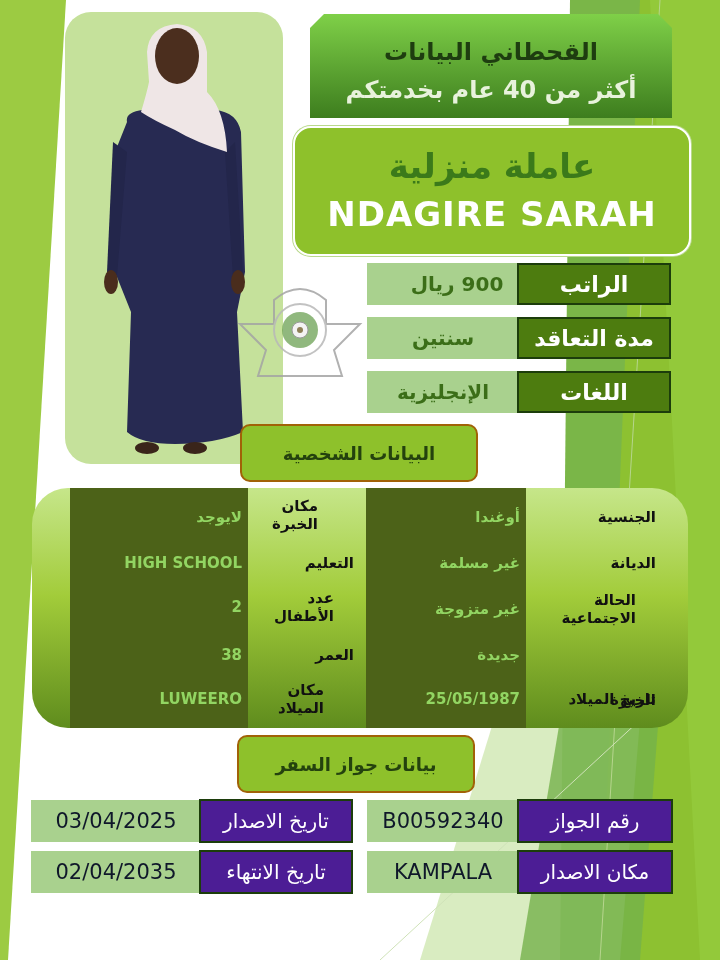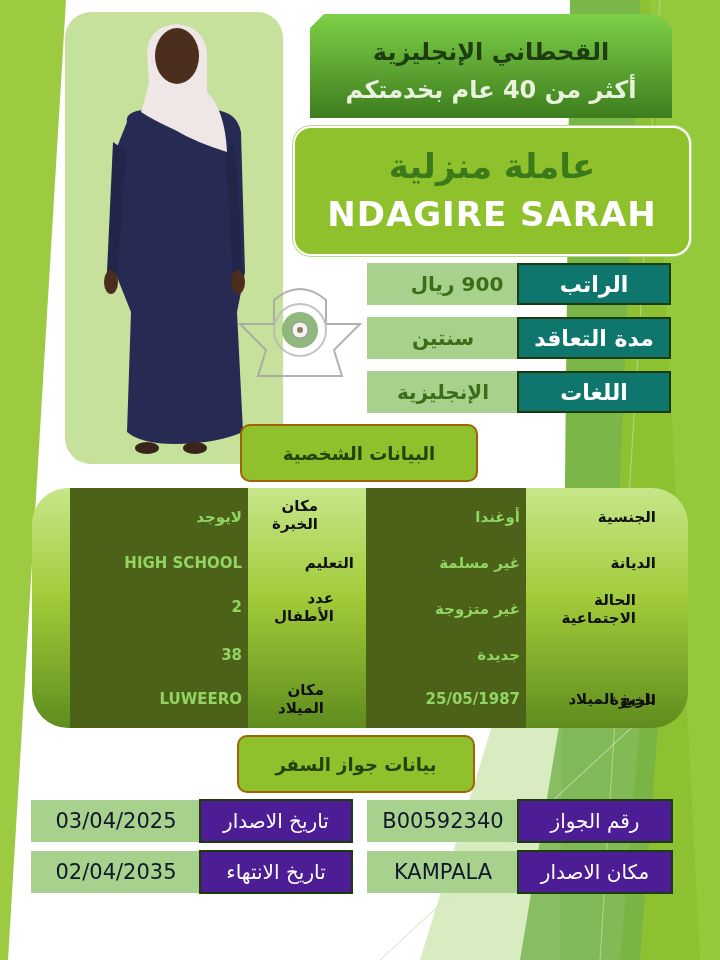--- a/index.html
+++ b/index.html
@@ -54,21 +54,21 @@
       position: absolute; left: 0; right: 0; top: 66px;
       font-size: 34px; font-weight: bold; color: #ffffff; letter-spacing: 1px;
     }
 
     
     .kv-val {
       background: #a9d18e; color: #3b6e18; font-size: 20px; font-weight: bold;
       display: flex; align-items: center; justify-content: center; direction: rtl;
     }
     .kv-key {
-      background: #0f766e; border: 2px solid #1c3d0b; color: #ffffff;
+      background: #4d7c0f; border: 2px solid #1c3d0b; color: #ffffff;
       font-size: 22px; font-weight: bold; box-sizing: border-box;
       display: flex; align-items: center; justify-content: center; direction: rtl;
     }
 
     
     .section-pill {
       background: #8ec12b; border: 2px solid #a16207; border-radius: 10px;
       box-sizing: border-box; display: flex; align-items: center; justify-content: center;
       font-size: 18px; font-weight: bold; color: #24420e; direction: rtl;
     }
@@ -136,21 +136,21 @@
 
 <svg class="abs logo" viewBox="0 0 132 100" width="132" height="100">
   <path d="M6,44 L40,44 L40,20 Q66,-2 92,20 L92,44 L126,44 L100,70 L108,96 L24,96 L32,70 Z" fill="none" stroke="#a4a4a4" stroke-width="2"></path>
   <circle cx="66" cy="50" r="26" fill="none" stroke="#b8b8b8" stroke-width="2"></circle>
   <circle cx="66" cy="50" r="18" fill="#6fa257" opacity="0.9"></circle>
   <circle cx="66" cy="50" r="8" fill="#f2f2f2" stroke="#888" stroke-width="1"></circle>
   <circle cx="66" cy="50" r="3" fill="#7a6a3a"></circle>
 </svg>
 
 <div class="abs header-banner">
-  <div class="header-line1">القحطاني الإنجليزية</div>
+  <div class="header-line1">القحطاني البيانات</div>
   <div class="header-line2">أكثر من 40 عام بخدمتكم</div>
 </div>
 
 <div class="abs title-box">
   <div class="title-job">عاملة منزلية</div>
   <div class="title-name">NDAGIRE SARAH</div>
 </div>
 
 <div class="abs kv-val" style="left:367px;top:263px;width:180px;height:42px;">900 ريال</div>
 <div class="abs kv-key" style="left:517px;top:263px;width:154px;height:42px;">الراتب</div>
@@ -184,20 +184,21 @@
 
   <div class="pcell pkey" style="left:222px;top:6px;width:64px;height:42px;">مكان الخبرة</div>
   <div class="pcell pval" style="left:44px;top:14px;width:166px;height:30px;">لايوجد</div>
 
   <div class="pcell pkey" style="left:222px;top:60px;width:100px;height:30px;">التعليم</div>
   <div class="pcell pval" style="left:44px;top:60px;width:166px;height:30px;">HIGH SCHOOL</div>
 
   <div class="pcell pkey" style="left:222px;top:98px;width:80px;height:42px;">عدد الأطفال</div>
   <div class="pcell pval" style="left:44px;top:104px;width:166px;height:30px;">2</div>
 
+  <div class="pcell pkey" style="left:222px;top:152px;width:100px;height:30px;">العمر</div>
   <div class="pcell pval" style="left:44px;top:152px;width:166px;height:30px;">38</div>
 
   <div class="pcell pkey" style="left:222px;top:190px;width:70px;height:42px;">مكان الميلاد</div>
   <div class="pcell pval" style="left:44px;top:196px;width:166px;height:30px;">LUWEERO</div>
 </div>
 
 <div class="abs section-pill" style="left:237px;top:735px;width:238px;height:58px;">بيانات جواز السفر</div>
 
 <div class="abs pp-val" style="left:367px;top:800px;width:152px;height:42px;">B00592340</div>
 <div class="abs pp-key" style="left:517px;top:799px;width:156px;height:44px;">رقم الجواز</div>

